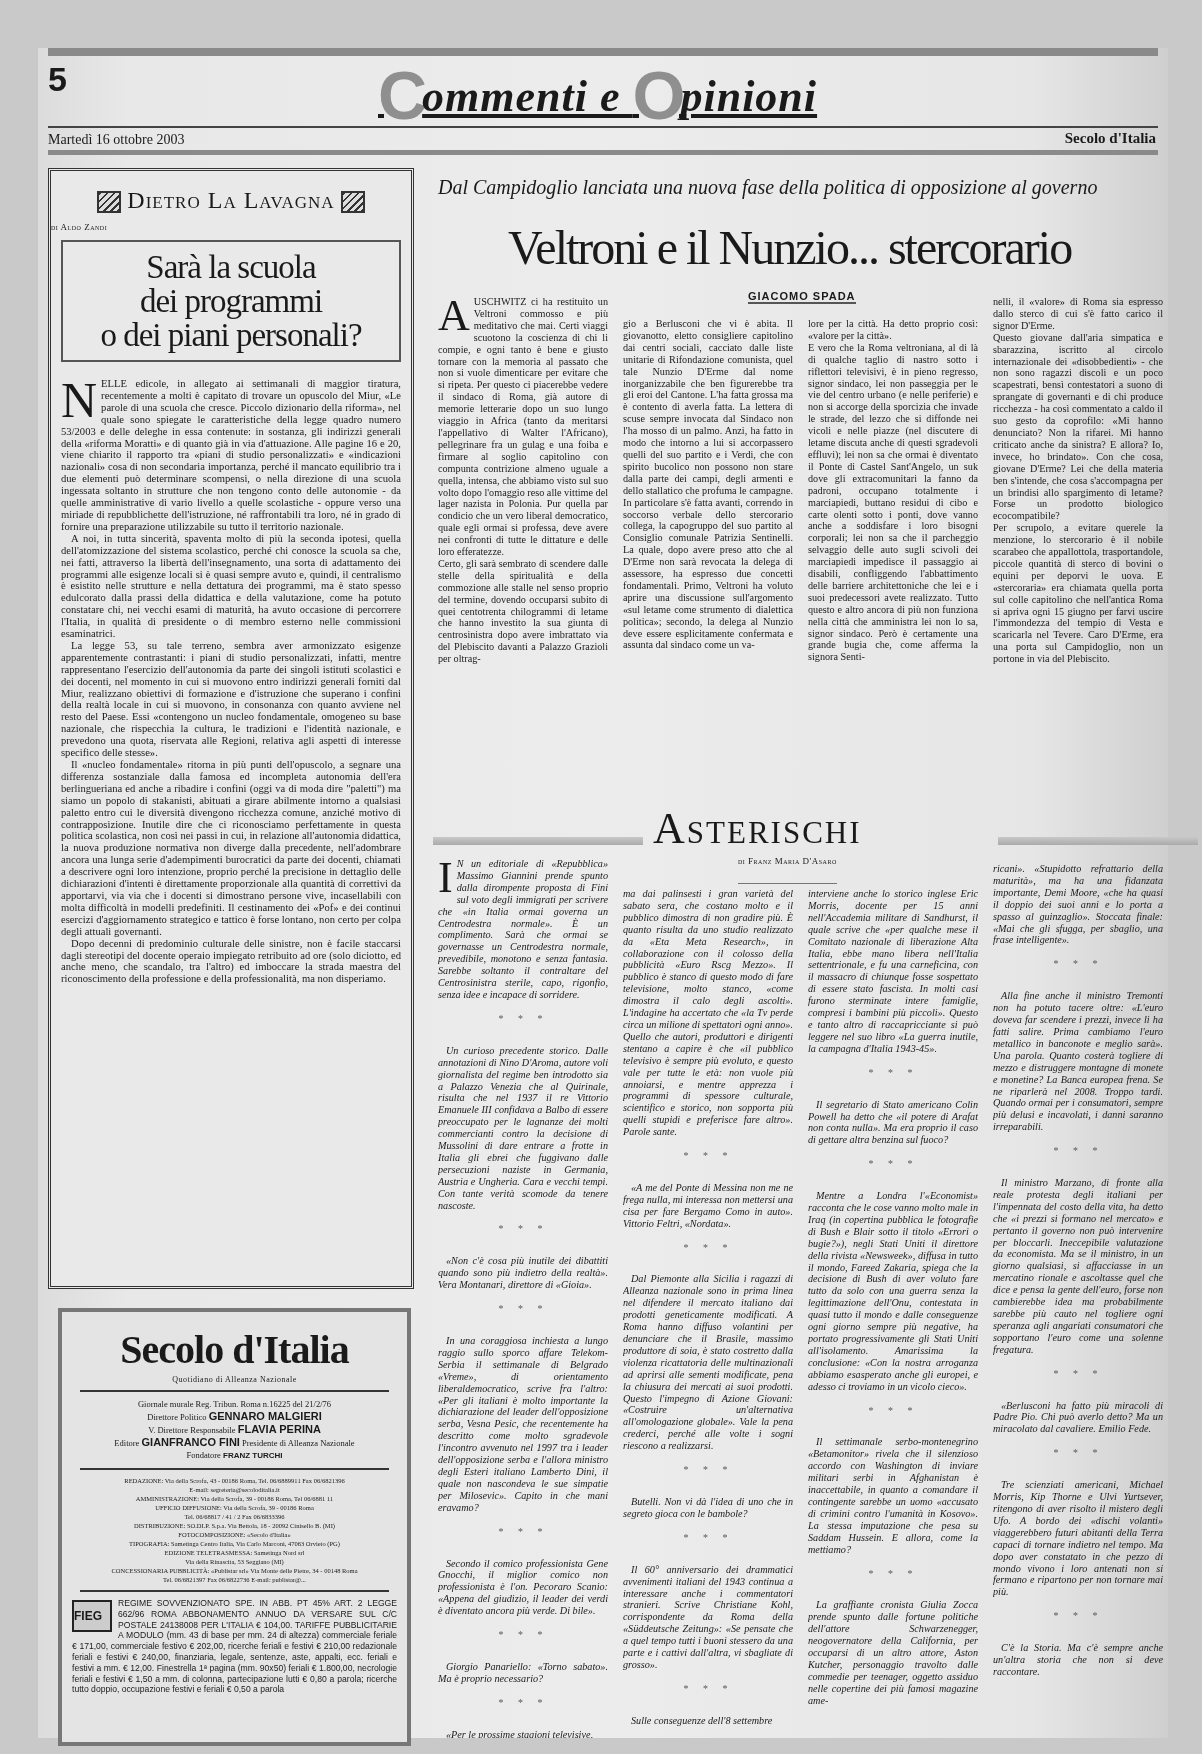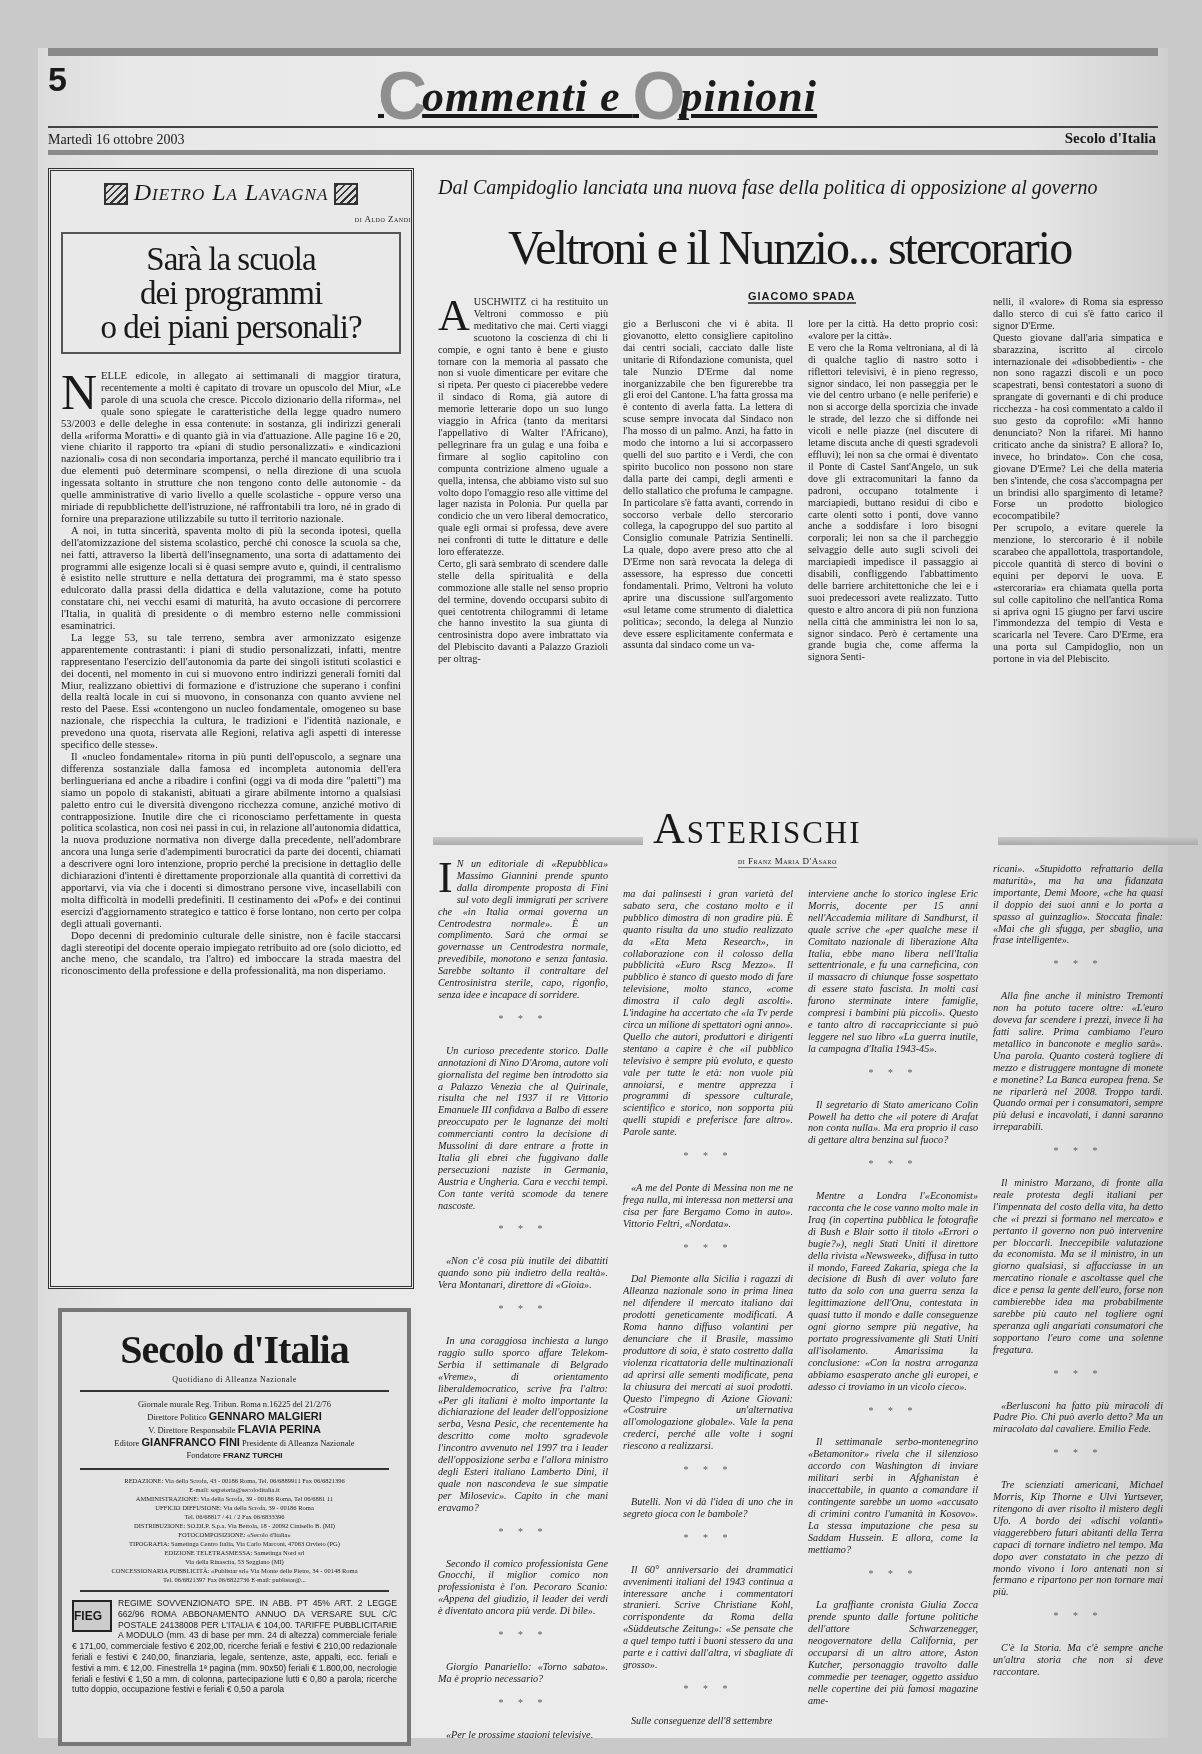--- a/index.html
+++ b/index.html
@@ -17,23 +17,23 @@
   .pagenum { position:absolute; left:10px; top:12px; font-family:"Liberation Sans",sans-serif; font-weight:bold; font-size:34px; }
   .section-title { position:absolute; left:340px; top:8px; font-family:"Liberation Serif",serif; font-style:italic; font-weight:bold; font-size:44px; letter-spacing:1px;text-decoration:underline; }
   .section-title .big { font-size:68px; color:#8f8f8f; font-style:normal; font-family:"Liberation Sans",sans-serif; vertical-align:-8px; margin-right:-6px; }
   .rule1 { position:absolute; left:10px; right:10px; top:78px; height:2px; background:#444; }
   .dateline { position:absolute; left:10px; top:84px; font-size:14px; }
   .masthead-small { position:absolute; right:12px; top:82px; font-size:15px; font-weight:bold; }
   .rule2 { position:absolute; left:10px; right:10px; top:102px; height:5px; background:#8a8a8a; }
 
   
   .lav-box { position:absolute; left:10px; top:120px; width:360px; height:1115px; border:3px double #333; background:#e9e9e9; }
-  .lav-head { text-align:center; font-size:24px; letter-spacing:1px; margin-top:8px; font-variant:small-caps;font-style:italic; }
+  .lav-head { text-align:center; font-size:24px; letter-spacing:1px; margin-top:16px; font-variant:small-caps; }
   .lav-head .ic { display:inline-block; width:20px; height:18px; border:2px solid #333; vertical-align:middle; margin:0 6px; background:repeating-linear-gradient(135deg,#333 0 2px,#ddd 2px 5px); }
-  .lav-author { text-align:right; font-size:9px; margin-top:8px; font-variant:small-caps; letter-spacing:.5px; }
+  .lav-author { text-align:left; font-size:9px; margin-top:8px; font-variant:small-caps; letter-spacing:.5px; }
   .lav-title-box { margin:8px 10px 16px; border:2px solid #555; padding:8px 4px; text-align:center; font-size:33px; line-height:34px; letter-spacing:-1px; }
   .body-text { font-size:10.6px; line-height:11.9px; text-align:justify; margin:12px 10px 0; }
   .body-text p { margin:0; text-indent:10px; }
   .drop { float:left; font-size:50px; line-height:40px; margin:2px 4px 0 0; }
 
   
   .mast-box { position:absolute; left:20px; top:1260px; width:345px; height:430px; border:4px solid #777; background:#e4e4e4; text-align:center; }
   .mast-title { font-size:40px; font-weight:bold; margin-top:14px; letter-spacing:-1px; }
   .mast-sub { font-size:8px; letter-spacing:.5px; margin-top:2px; }
   .mast-rule { height:2px; background:#333; margin:6px 18px; }
@@ -48,21 +48,21 @@
   .headline { position:absolute; left:470px; top:172px; font-size:48px; letter-spacing:-2px; }
   .byline-spada { position:absolute; left:710px; top:242px; font-family:"Liberation Sans",sans-serif; font-weight:bold; font-size:11px; letter-spacing:1px; border-bottom:2px solid #555; }
   .col { position:absolute; font-size:10.2px; line-height:11.9px; text-align:justify; }
   .col p { margin:0; text-indent:8px; }
   .col.it { font-style:italic; }
   .col .stars { text-align:center; margin:12px 0 20px; letter-spacing:6px; font-size:10px; color:#555; }
 
   .ast-rule { position:absolute; left:395px; top:789px; width:210px; height:8px; background:linear-gradient(#c8c8c8,#aaa); }
   .ast-rule-r { position:absolute; left:960px; top:789px; width:200px; height:8px; background:linear-gradient(#c8c8c8,#aaa); }
   .ast-title { position:absolute; left:615px; top:755px; font-size:44px; letter-spacing:2px; font-variant:small-caps; }
-  .ast-byline { position:absolute; left:700px; top:808px; font-size:9px; letter-spacing:.5px; font-variant:small-caps; border-bottom:1px solid #777; padding-bottom:1px; }
+  .ast-byline { position:absolute; left:700px; top:808px; font-size:9px; letter-spacing:.5px; font-variant:small-caps; border-bottom:1px solid #777; padding-bottom:17px; }
 </style>
 </head>
 <body>
 
 <div class="page">
   <div class="bar-top"></div>
   <div class="pagenum">5</div>
   <div class="section-title">
     <span class="big">C</span><span>ommenti e </span><span class="big">O</span><span>pinioni</span>
   </div>

